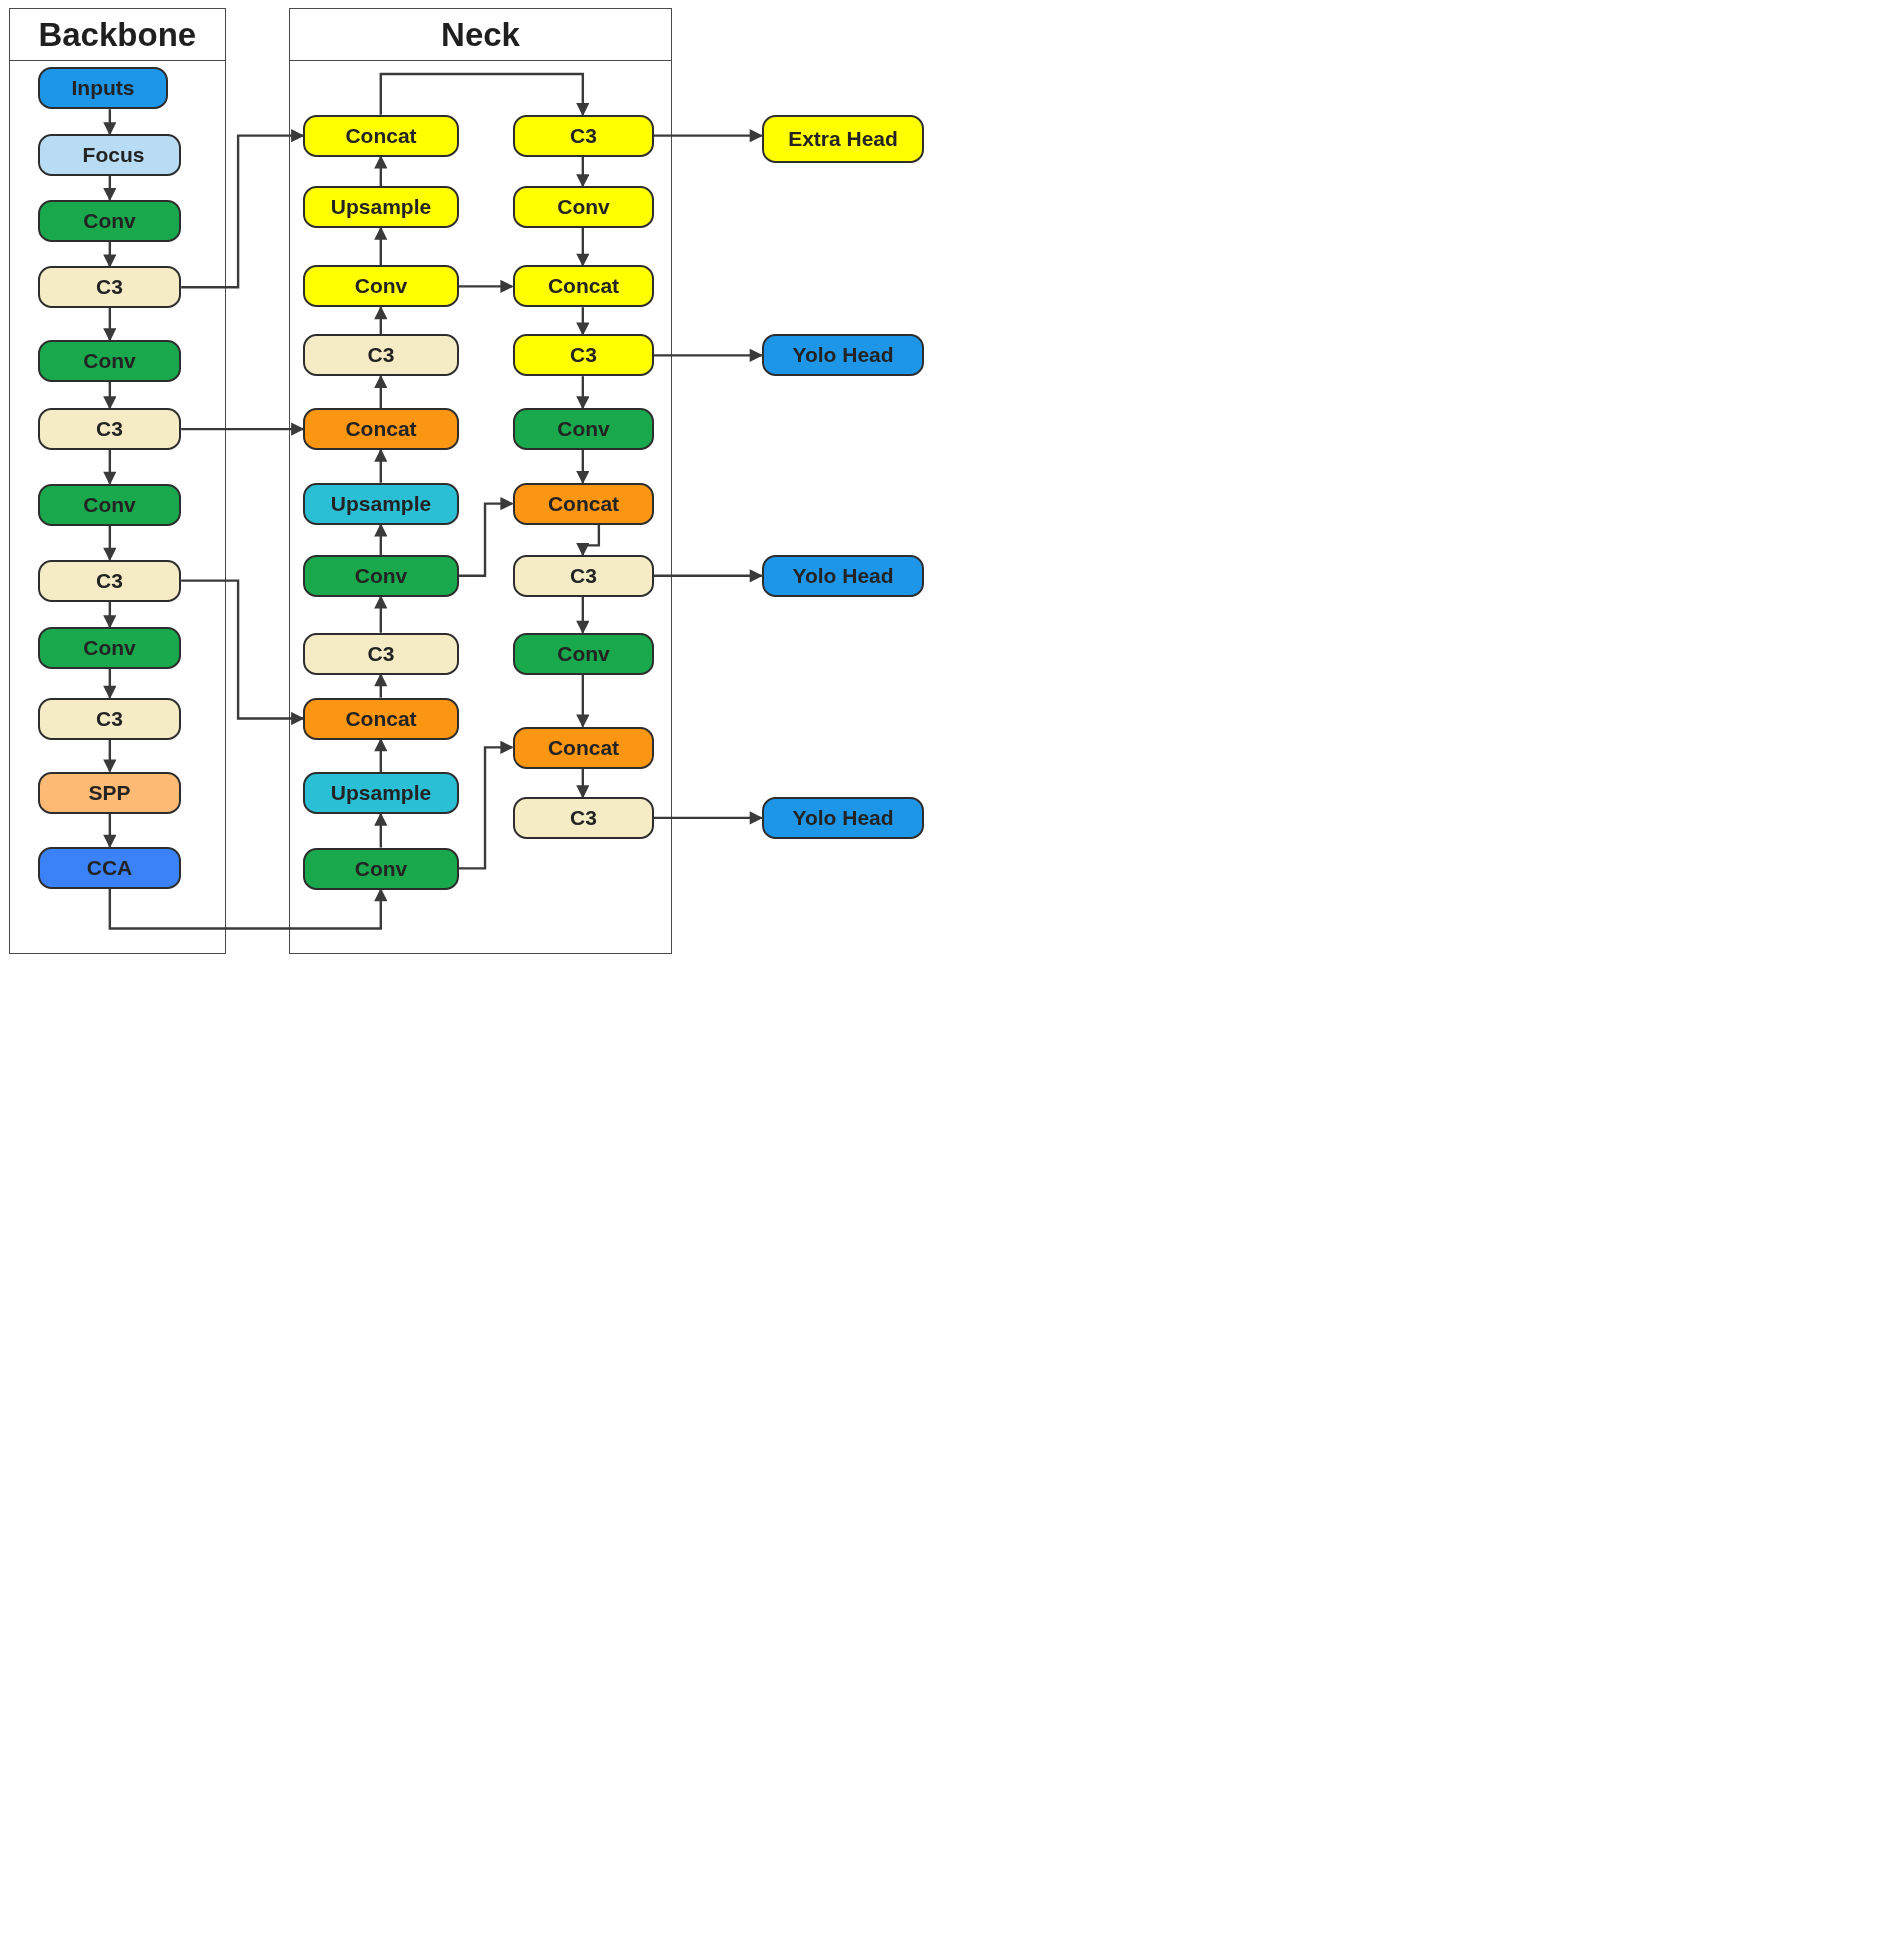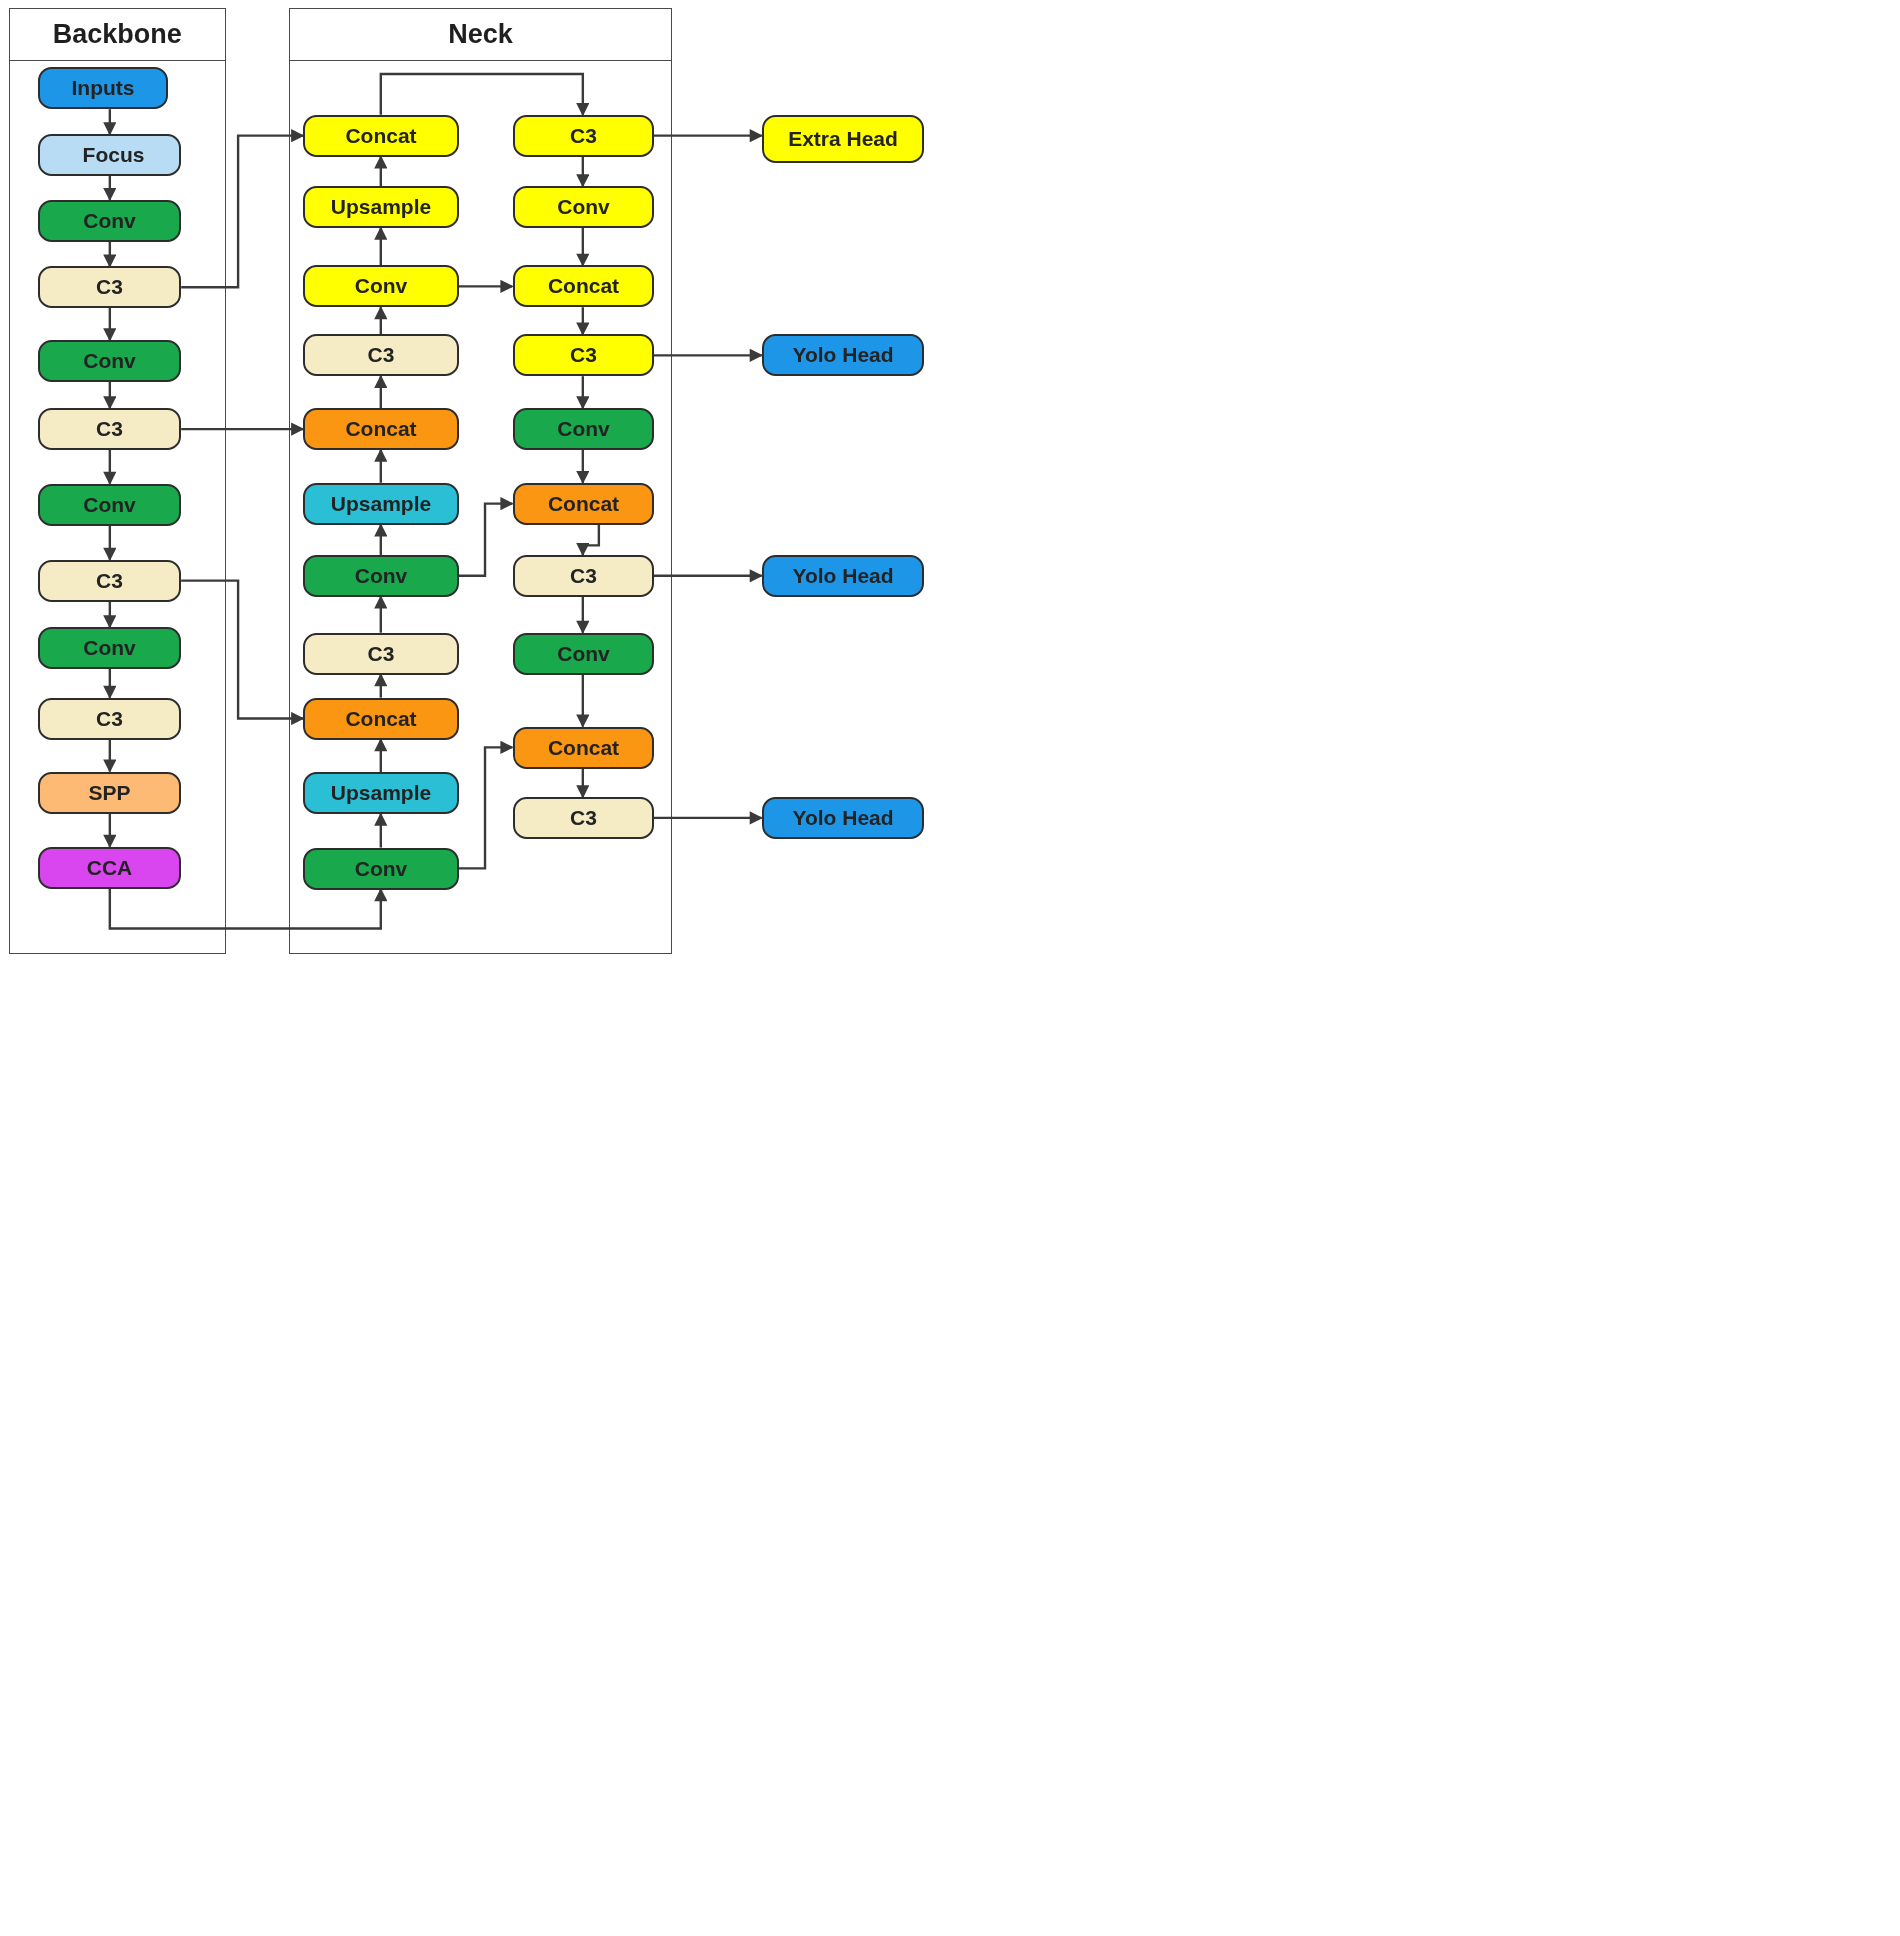--- a/index.html
+++ b/index.html
@@ -6,21 +6,21 @@
   .canvas{
     position:relative;width:950px;height:968px;background:#ffffff;
     font-family:"Liberation Sans",sans-serif;overflow:hidden;
   }
   .col{
     position:absolute;top:8px;height:946px;border:1.6px solid #4a4a4a;
     box-sizing:border-box;background:#ffffff;z-index:1;
   }
   .col-header{
     height:51px;border-bottom:1.6px solid #4a4a4a;display:flex;align-items:center;
-    justify-content:center;font-size:27px;font-weight:bold;color:#1f1f1f;
+    justify-content:center;font-size:33px;font-weight:bold;color:#1f1f1f;
   }
   .edges{position:absolute;left:0;top:0;z-index:2;}
   .node{
     position:absolute;box-sizing:border-box;border:2.4px solid #2d2d2d;border-radius:13.6px;
     display:flex;align-items:center;justify-content:center;
     font-size:21px;font-weight:bold;color:#232323;z-index:3;white-space:nowrap;
   }
 </style>
 </head>
 <body>
@@ -115,21 +115,21 @@
       </div>
       <div class="node" style="left: 38px; top: 627px; width: 143px; height: 42px; background: rgb(25, 168, 76);">
         <span>Conv</span>
       </div>
       <div class="node" style="left: 38px; top: 698px; width: 143px; height: 42px; background: rgb(245, 236, 198);">
         <span>C3</span>
       </div>
       <div class="node" style="left: 38px; top: 772px; width: 143px; height: 42px; background: #fdba74;">
         <span>SPP</span>
       </div>
-      <div class="node" style="left: 38px; top: 847px; width: 143px; height: 42px; background: #d946ef;">
+      <div class="node" style="left: 38px; top: 847px; width: 143px; height: 42px; background: #3b82f6;">
         <span>CCA</span>
       </div>
       <div class="node" style="left: 303px; top: 115px; width: 156px; height: 42px; background: rgb(255, 255, 0);">
         <span>Concat</span>
       </div>
       <div class="node" style="left: 303px; top: 186px; width: 156px; height: 42px; background: rgb(255, 255, 0);">
         <span>Upsample</span>
       </div>
       <div class="node" style="left: 303px; top: 265px; width: 156px; height: 42px; background: rgb(255, 255, 0);">
         <span>Conv</span>

